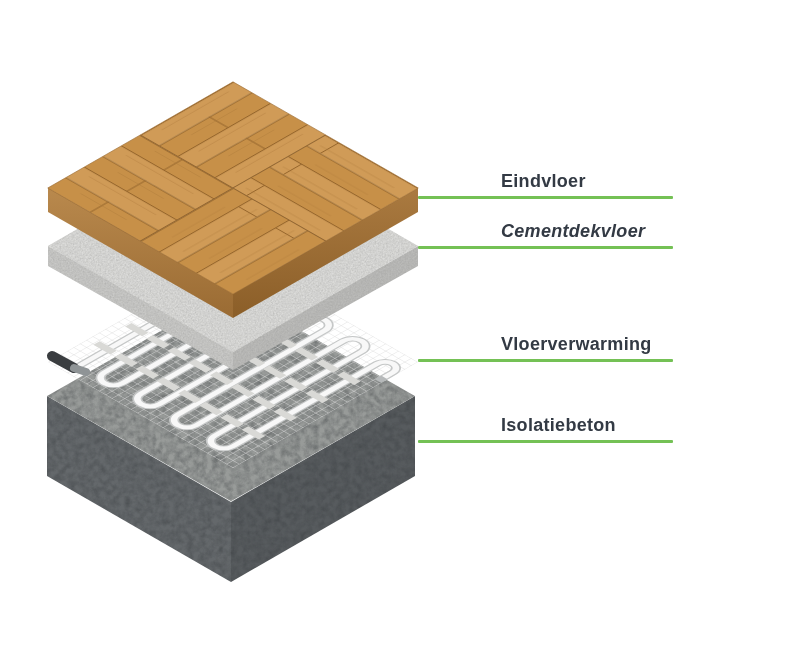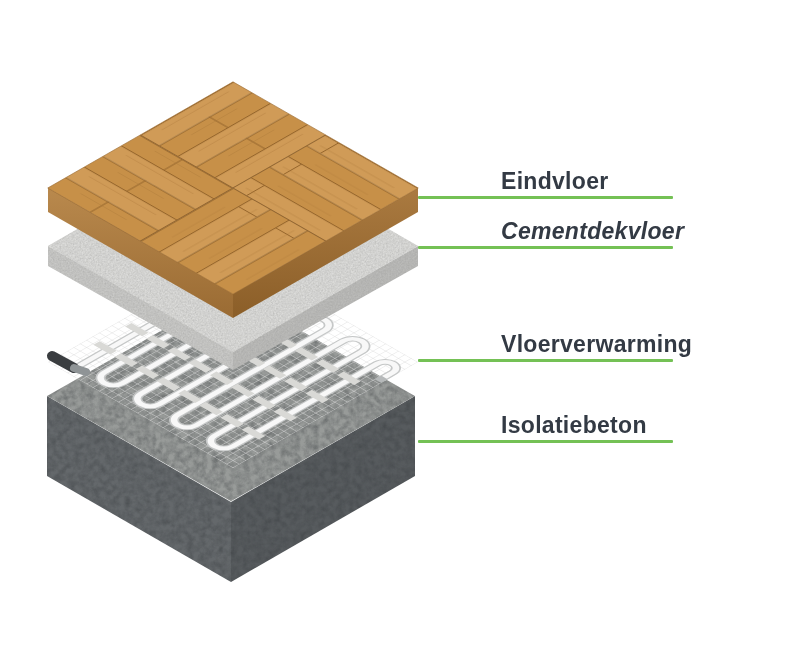--- a/index.html
+++ b/index.html
@@ -12,21 +12,21 @@
     overflow: hidden;
   }
   #diagram-svg { position: absolute; left: 0; top: 0; }
   .label-row {
     position: absolute;
     left: 418px;
     width: 255px;
   }
   .label-text {
     margin-left: 83px;
-    font-size: 23px;
+    font-size: 18px;
     font-weight: 700;
     line-height: 24px;
     letter-spacing: 0.3px;
     color: var(--label-color, #333a44);
     white-space: nowrap;
   }
   .leader-line {
     height: 3px;
     margin-top: 3px;
     background: var(--accent, #74c155);

